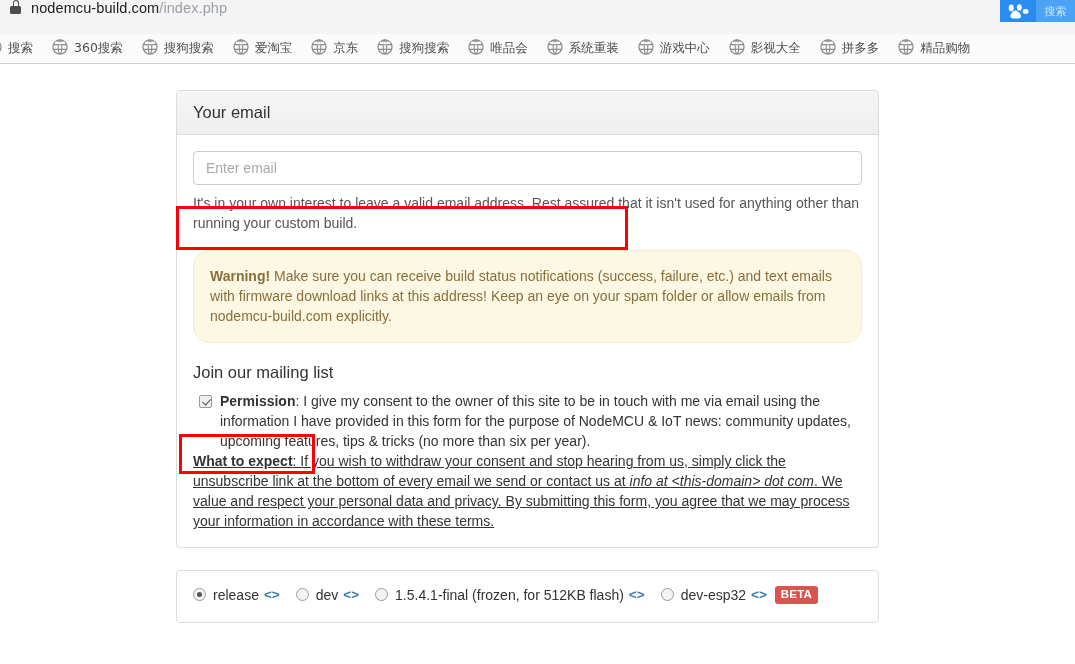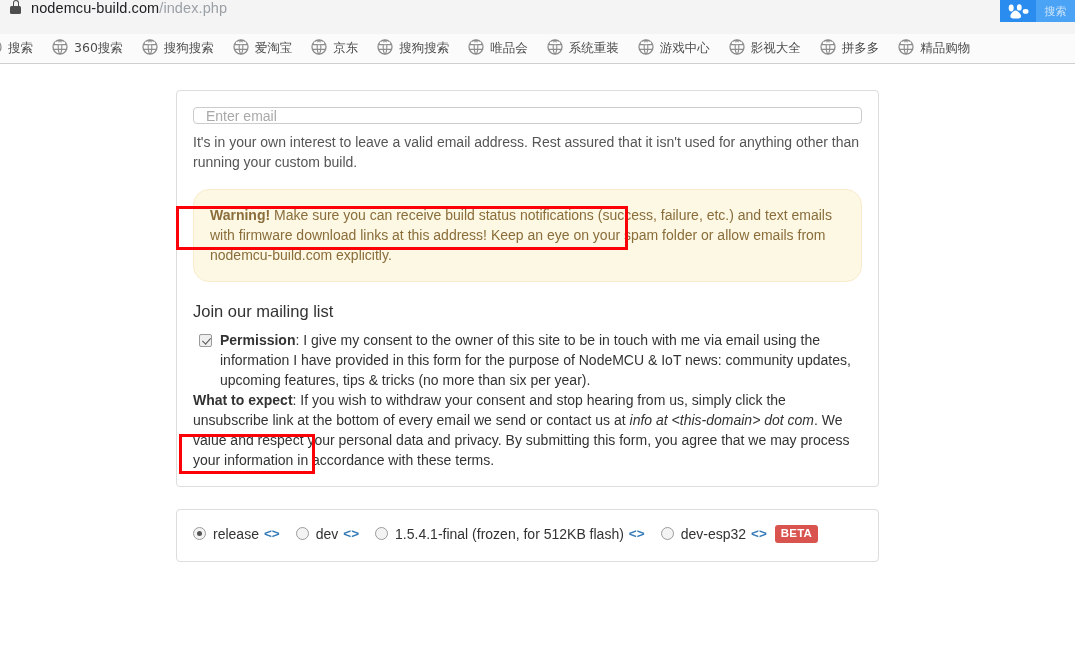--- a/index.html
+++ b/index.html
@@ -137,21 +137,21 @@
     font-size: 16.5px;
     font-weight: 400;
     color: #333333;
     line-height: 1.1;
   }
   .panel-body { padding: 16px; }
 
   #email-input {
     display: block;
     width: 100%;
-    height: 17px;
+    height: 34px;
     padding: 6px 12px;
     font-size: 14px;
     font-family: "Liberation Sans", sans-serif;
     color: #555555;
     background: #ffffff;
     border: 1px solid #cccccc;
     border-radius: 4px;
     outline: none;
   }
   #email-input::placeholder { color: #a9a9a9; }
@@ -205,21 +205,21 @@
     content: "";
     position: absolute;
     left: 3.5px; top: 1px;
     width: 4px; height: 7px;
     border: solid #555555;
     border-width: 0 1.7px 1.7px 0;
     transform: rotate(42deg);
   }
   .consent-text { flex: 1 1 auto; }
   .consent-text b { font-weight: 700; }
-  .consent-para2 { margin-top: 0px; }
+  .consent-para2 { margin-top: 0px; text-decoration: underline; }
 
   
   .radio-row {
     display: flex;
     align-items: center;
     font-size: 14px;
     color: #333333;
     padding: 2px 0 2px 6px;
     flex-wrap: nowrap;
   }
@@ -413,20 +413,23 @@
         <span class="bm-label">精品购物</span>
       </div>
     </div>
 </div>
 
 <div id="page">
 
   <div id="content-col">
 
     <div class="panel">
+      <div class="panel-head">
+        <h3>Your email</h3>
+      </div>
       <div class="panel-body">
 
         <input id="email-input" type="text" placeholder="Enter email" style="">
 
         <p class="help-text">It's in your own interest to leave a valid email address. Rest assured that it isn't used for anything other than running your custom build.</p>
 
         <div class="alert-warning">
           <b>Warning!</b><span> Make sure you can receive build status notifications (success, failure, etc.) and text emails with firmware download links at this address! Keep an eye on your spam folder or allow emails from nodemcu-build.com explicitly.</span>
         </div>
 

